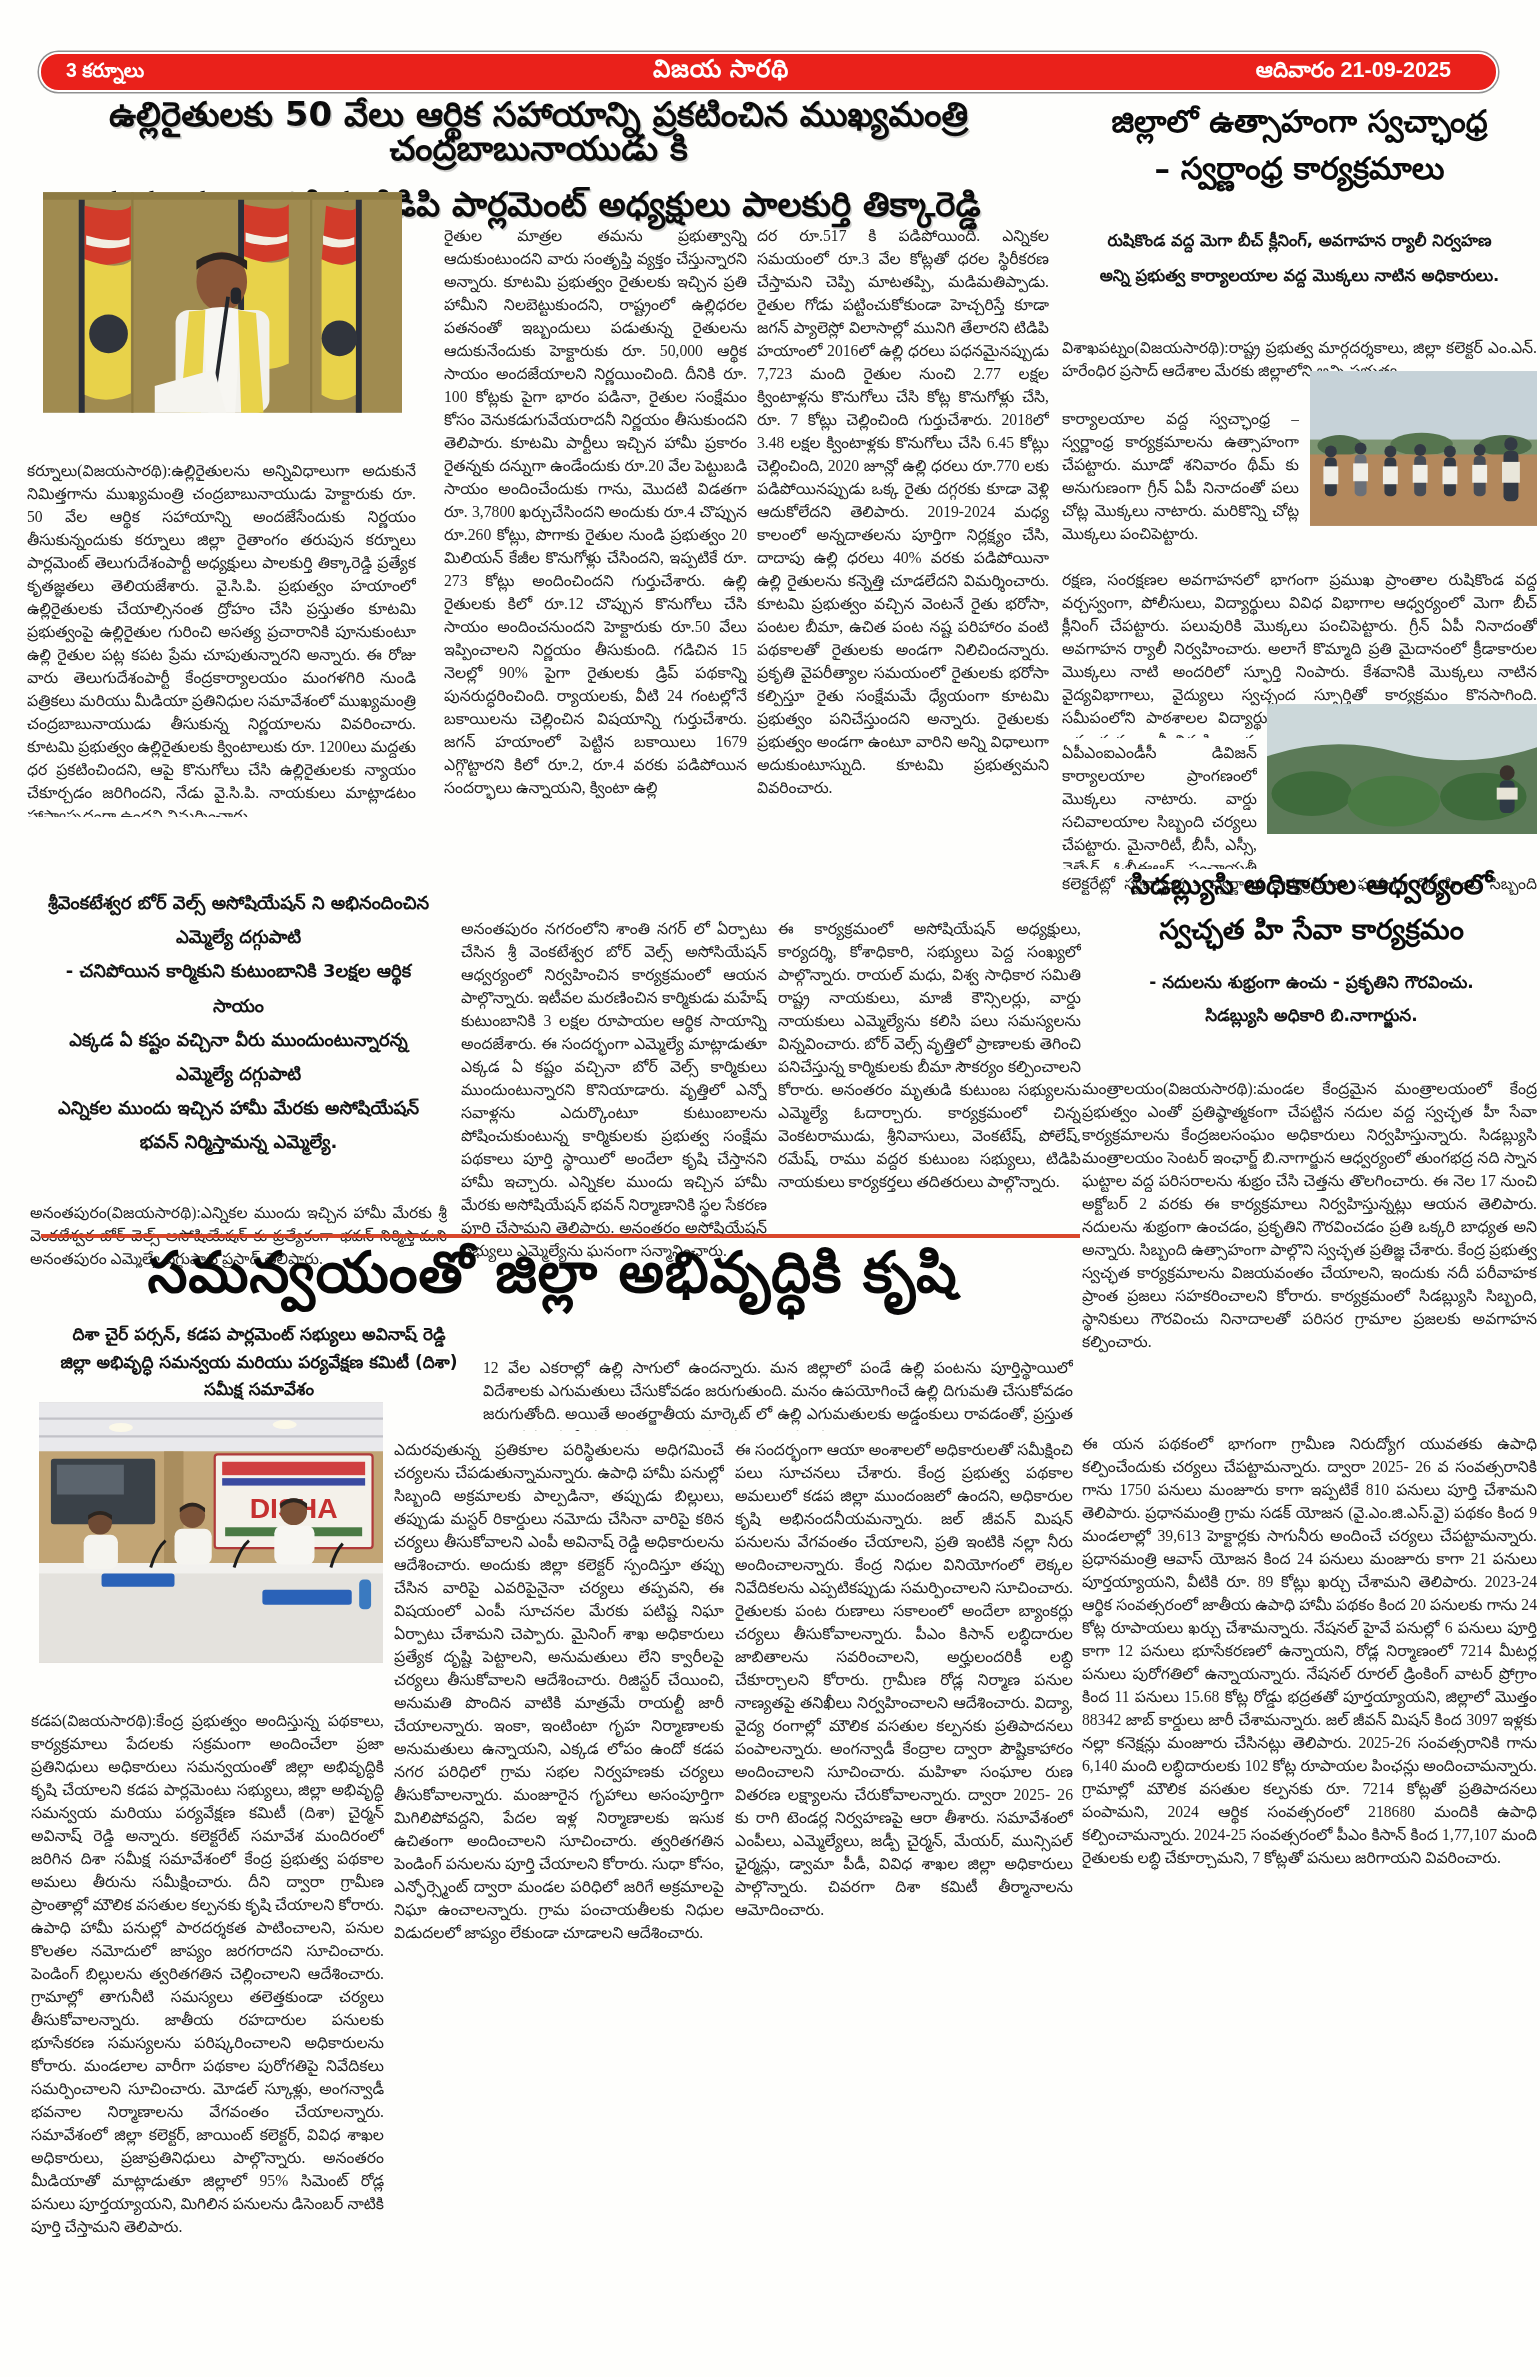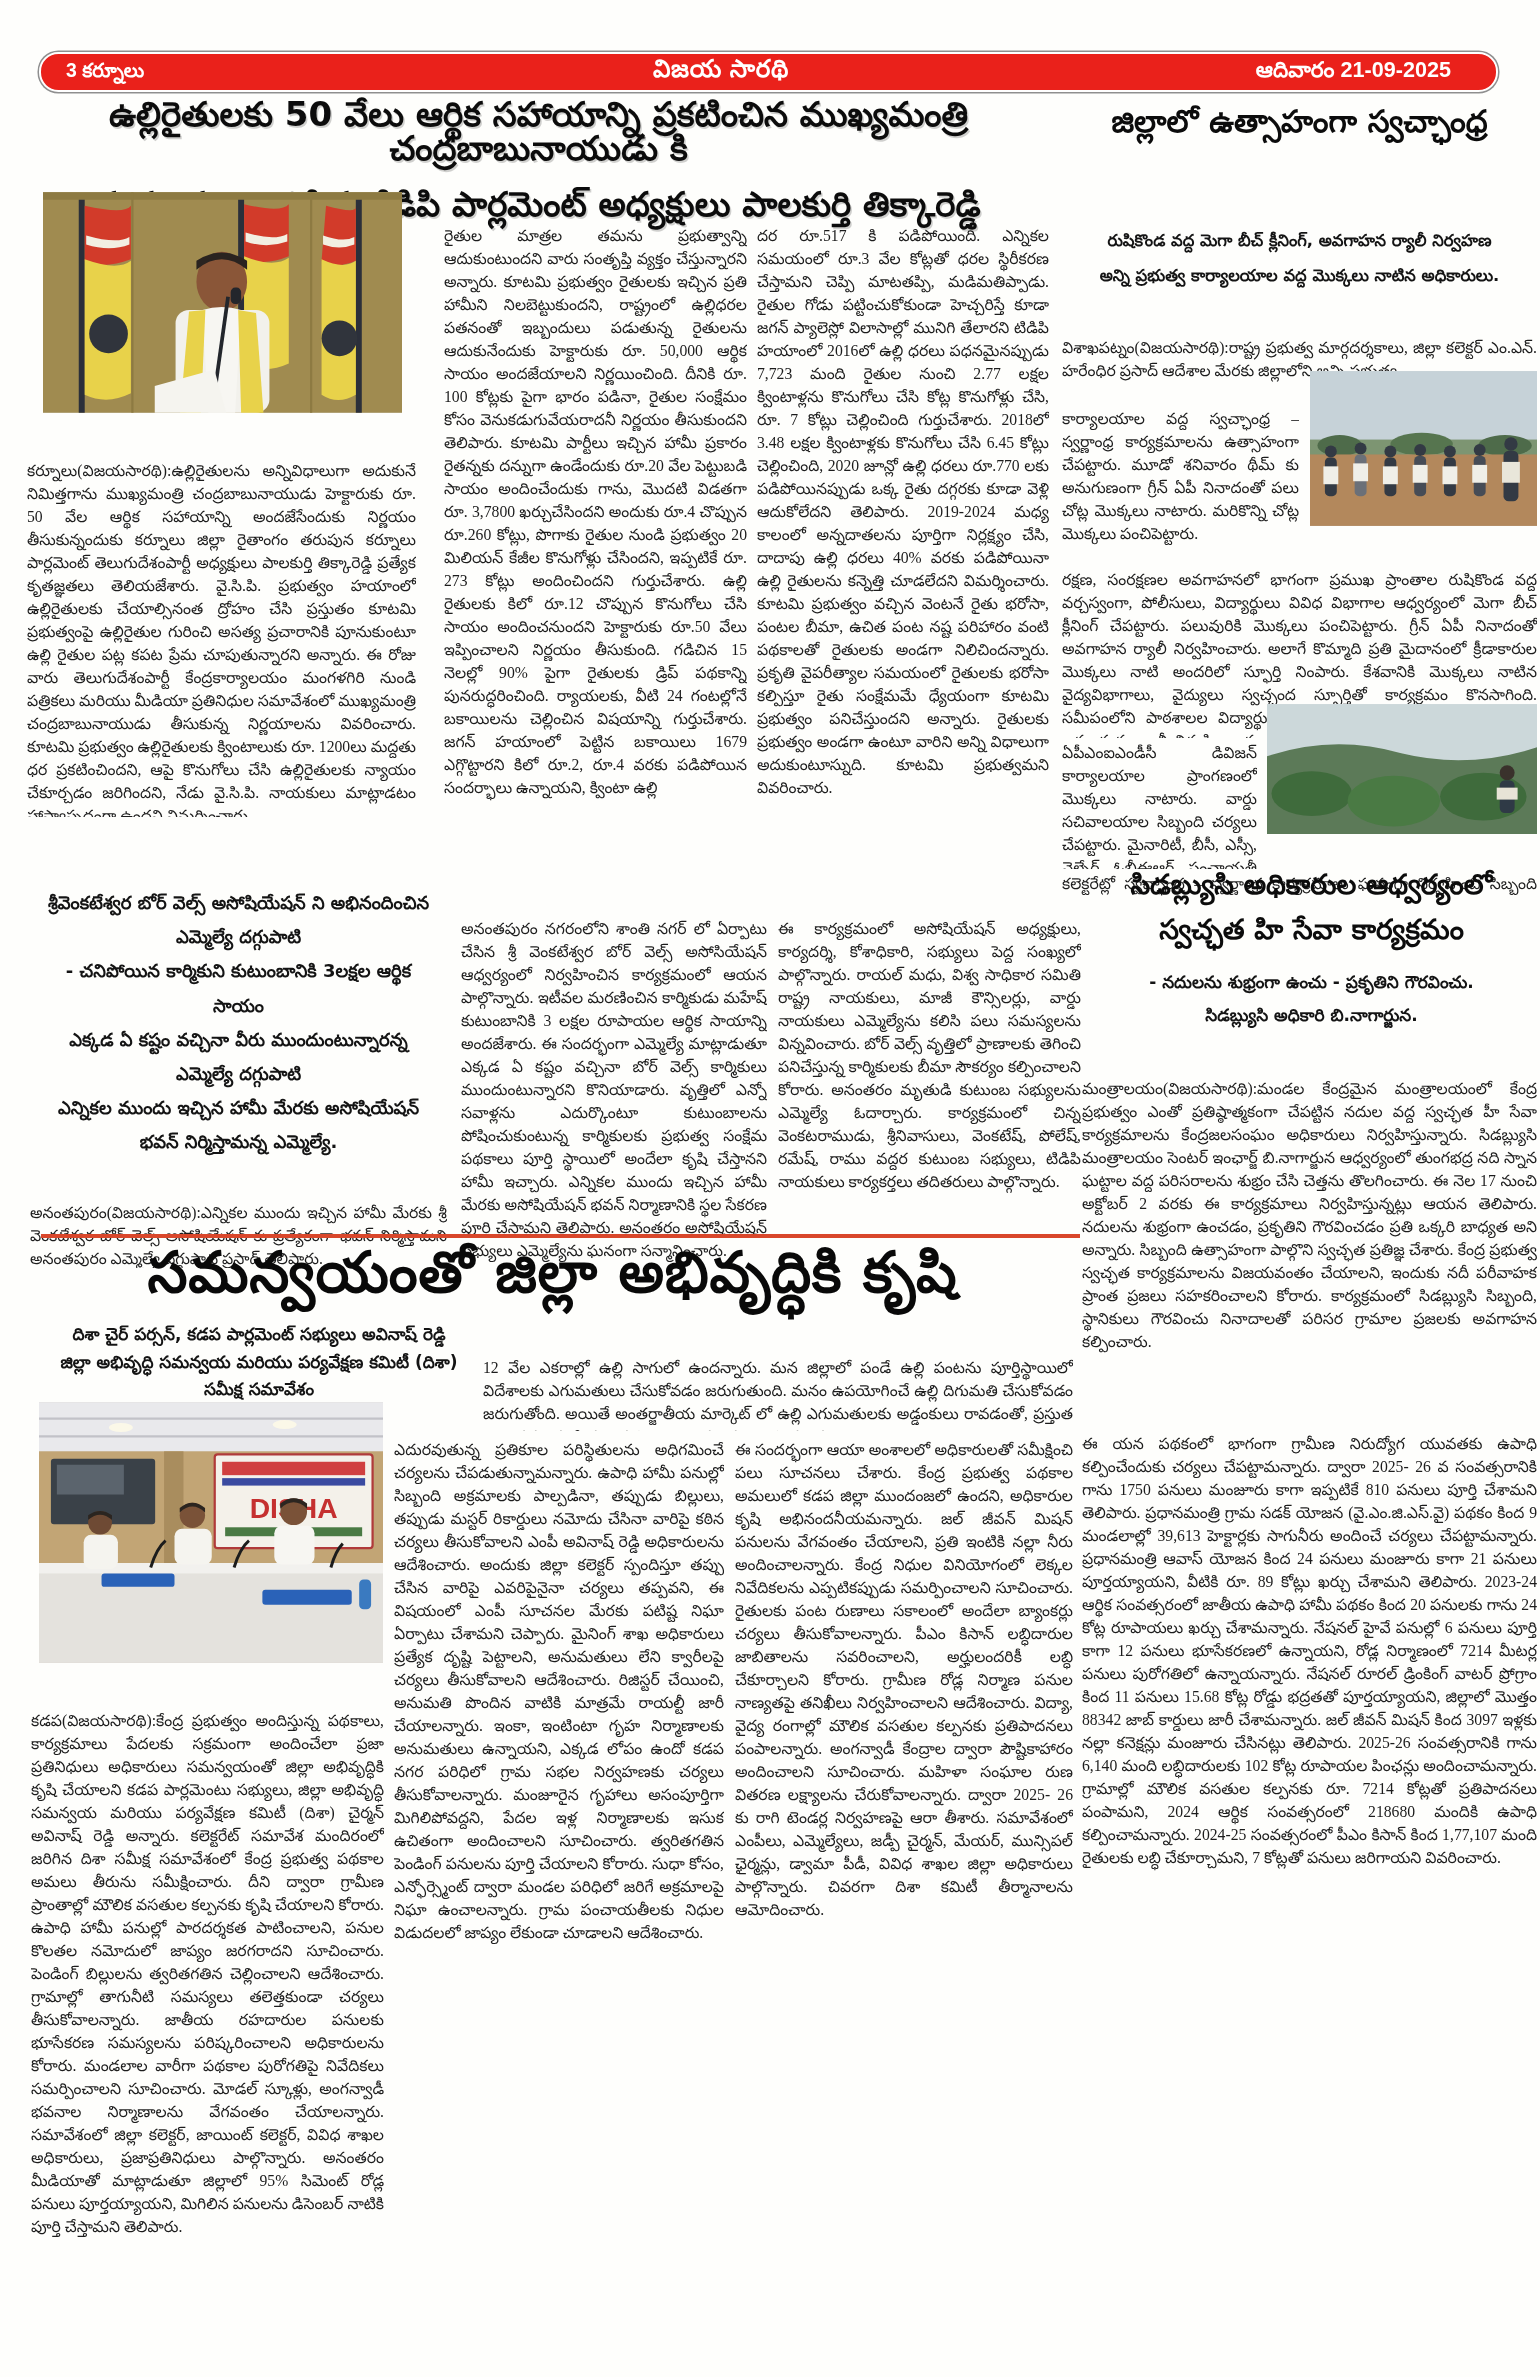--- a/index.html
+++ b/index.html
@@ -43,20 +43,21 @@
   <div class="abs masthead" style="left:39px;top:52px;width:1455px;height:36px;">
     <div class="left">3 కర్నూలు</div>
     <div class="center">విజయ సారథి</div>
     <div class="right">ఆదివారం  21-09-2025</div>
   </div>
 
   <div class="abs h-main" style="left:18.6px;top:97px;width:1040px;">ఉల్లిరైతులకు 50 వేలు ఆర్థిక సహాయాన్ని ప్రకటించిన ముఖ్యమంత్రి చంద్రబాబునాయుడు కి</div>
   <div class="abs h-main" style="left:18.6px;top:144px;width:1040px;margin-top:43px;">కృతజ్ఞతలు తెలిపిన టిడిపి పార్లమెంట్ అధ్యక్షులు పాలకుర్తి తిక్కారెడ్డి</div>
 
   <div class="abs h-right" style="left:1062px;top:106px;width:475px;">జిల్లాలో ఉత్సాహంగా స్వచ్ఛాంధ్ర</div>
+  <div class="abs h-right" style="left:1062px;top:153px;width:475px;">– స్వర్ణాంధ్ర కార్యక్రమాలు</div>
   <div class="abs subhead sub22" style="left:1062px;top:227px;width:475px;">రుషికొండ వద్ద మెగా బీచ్ క్లీనింగ్, అవగాహన ర్యాలీ నిర్వహణ</div>
   <div class="abs subhead sub22" style="left:1062px;top:262px;width:475px;">అన్ని ప్రభుత్వ కార్యాలయాల వద్ద మొక్కలు నాటిన అధికారులు.</div>
 
   <div class="abs photo" style="left:43px;top:192px;width:359px;height:221px;">
     <svg width="359" height="221" viewBox="0 0 482 296">
       <rect width="482" height="296" fill="#a08b50"></rect>
       <rect x="0" y="0" width="482" height="10" fill="#8d7a42"></rect>
       <line x1="120" y1="0" x2="120" y2="296" stroke="#8d7a42" stroke-width="3"></line>
       <line x1="360" y1="0" x2="360" y2="296" stroke="#8d7a42" stroke-width="3"></line>
 

